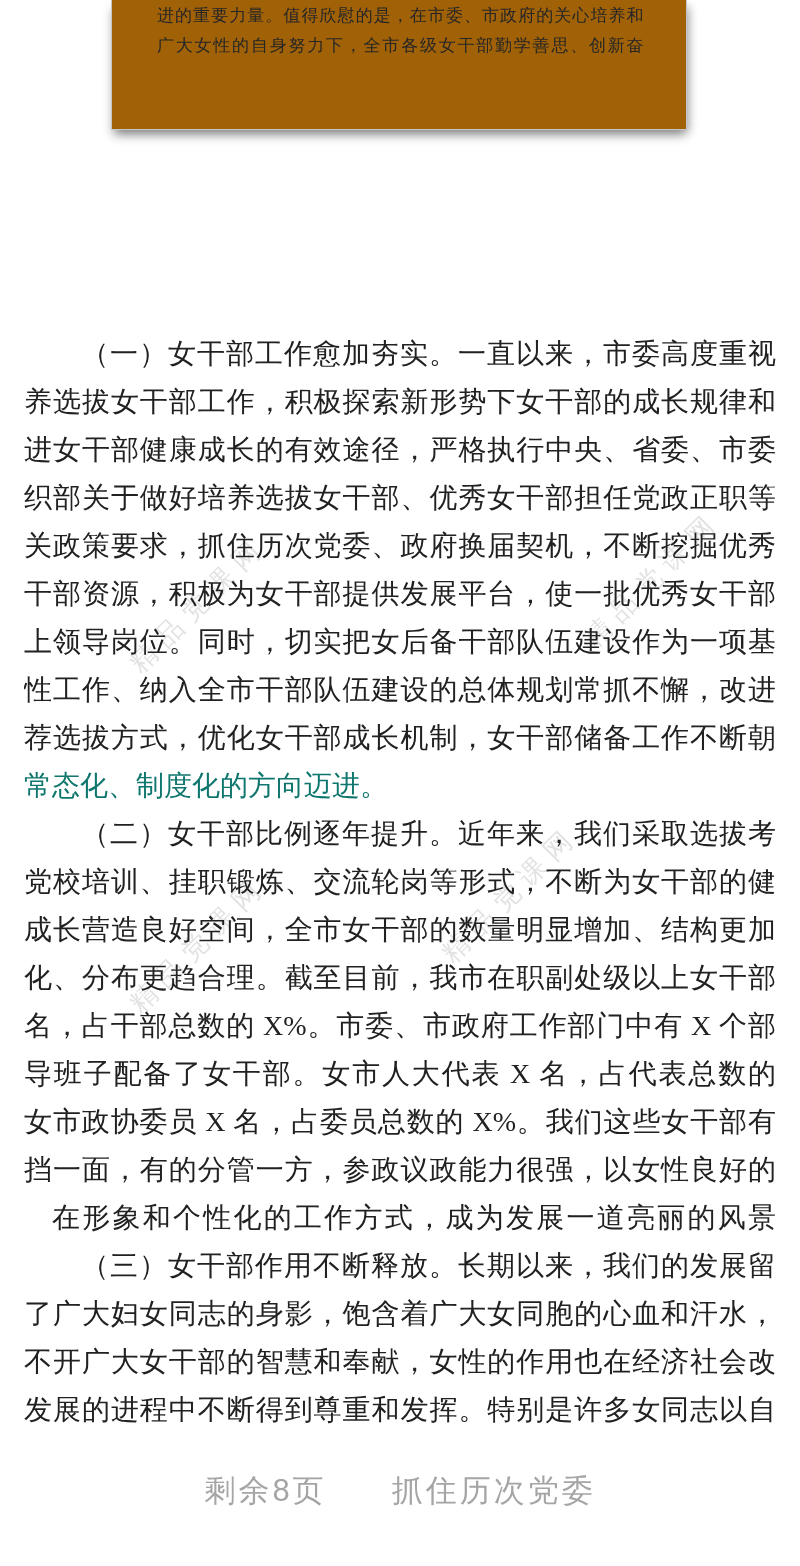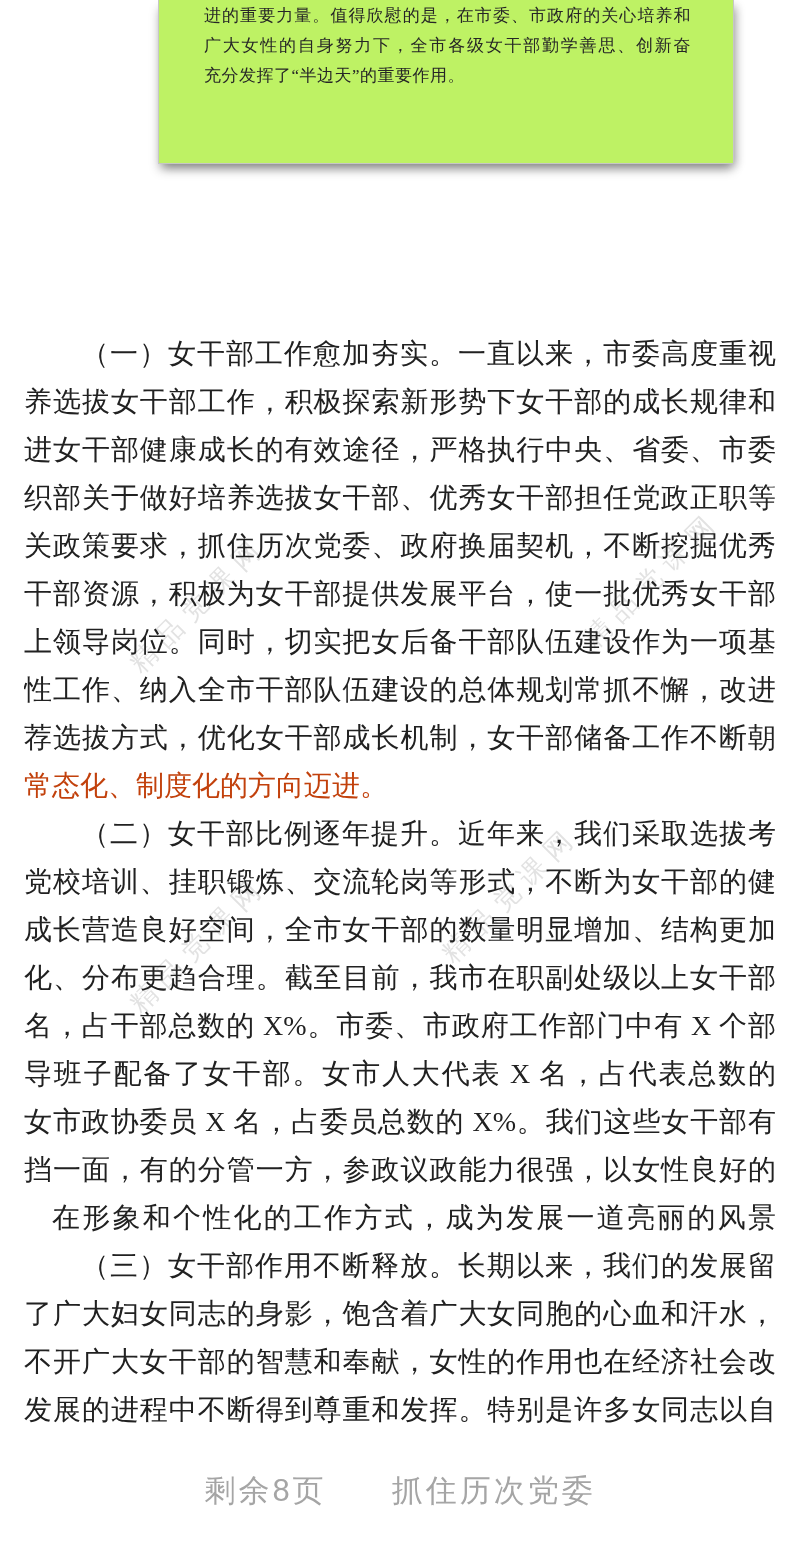--- a/index.html
+++ b/index.html
@@ -9,27 +9,26 @@
     height:1566px;
     background:#ffffff;
     overflow:hidden;
     font-family:"Liberation Serif","DejaVu Serif",serif;
   }
 
   
   .preview-card{
     position:absolute;
     left:111px; top:0;
-    width:576px; height:164px;
-    background:#bef264;
+    width:576px; height:130px;
+    background:#a16207;
     border:1px solid #c6c6c6;
     border-top:none;
     box-shadow:0 7px 10px -2px rgba(0,0,0,0.38), 5px 4px 9px -2px rgba(0,0,0,0.20);
     box-sizing:border-box;
-    margin-left:47px;
   }
   .card-text{ padding:1px 42px 0 45px; }
   .card-text .line{
     font-size:17px;
     line-height:30px;
     height:30px;
     color:#262626;
     letter-spacing:0.5px;
   }
 
@@ -94,36 +93,35 @@
 
   <span class="wm wm-a" style="color: rgb(204, 204, 204);">精品党课网</span>
   <span class="wm wm-b" style="color: rgb(204, 204, 204);">精品党课网</span>
   <span class="wm wm-c" style="color: rgb(204, 204, 204);">精品党课网</span>
   <span class="wm wm-d" style="color: rgb(204, 204, 204);">精品党课网</span>
 
   <div class="preview-card">
     <div class="card-text">
         <div class="line">进的重要力量。值得欣慰的是，在市委、市政府的关心培养和</div>
         <div class="line">广大女性的自身努力下，全市各级女干部勤学善思、创新奋进，</div>
-        <div class="line end">充分发挥了“半边天”的重要作用。</div>
       </div>
   </div>
 
   <div class="doc-body">
     <div>
         <div class="line indent" style="color: rgb(33, 33, 33);">（一）女干部工作愈加夯实。一直以来，市委高度重视培</div>
         <div class="line" style="color: rgb(33, 33, 33);">养选拔女干部工作，积极探索新形势下女干部的成长规律和促</div>
         <div class="line" style="color: rgb(33, 33, 33);">进女干部健康成长的有效途径，严格执行中央、省委、市委组</div>
         <div class="line" style="color: rgb(33, 33, 33);">织部关于做好培养选拔女干部、优秀女干部担任党政正职等相</div>
         <div class="line" style="color: rgb(33, 33, 33);">关政策要求，抓住历次党委、政府换届契机，不断挖掘优秀女</div>
         <div class="line" style="color: rgb(33, 33, 33);">干部资源，积极为女干部提供发展平台，使一批优秀女干部走</div>
         <div class="line" style="color: rgb(33, 33, 33);">上领导岗位。同时，切实把女后备干部队伍建设作为一项基础</div>
         <div class="line" style="color: rgb(33, 33, 33);">性工作、纳入全市干部队伍建设的总体规划常抓不懈，改进推</div>
         <div class="line" style="color: rgb(33, 33, 33);">荐选拔方式，优化女干部成长机制，女干部储备工作不断朝着</div>
-        <div class="line end" style="color: #c2410c;">常态化、制度化的方向迈进。</div>
+        <div class="line end" style="color: #0f766e;">常态化、制度化的方向迈进。</div>
       </div>
     <div>
         <div class="line indent" style="color: rgb(33, 33, 33);">（二）女干部比例逐年提升。近年来，我们采取选拔考试、</div>
         <div class="line" style="color: rgb(33, 33, 33);">党校培训、挂职锻炼、交流轮岗等形式，不断为女干部的健康</div>
         <div class="line" style="color: rgb(33, 33, 33);">成长营造良好空间，全市女干部的数量明显增加、结构更加优</div>
         <div class="line" style="color: rgb(33, 33, 33);">化、分布更趋合理。截至目前，我市在职副处级以上女干部 X</div>
         <div class="line" style="color: rgb(33, 33, 33);">名，占干部总数的 X%。市委、市政府工作部门中有 X 个部门领</div>
         <div class="line" style="color: rgb(33, 33, 33);">导班子配备了女干部。女市人大代表 X 名，占代表总数的 X%；</div>
         <div class="line" style="color: rgb(33, 33, 33);">女市政协委员 X 名，占委员总数的 X%。我们这些女干部有的独</div>
         <div class="line" style="color: rgb(33, 33, 33);">挡一面，有的分管一方，参政议政能力很强，以女性良好的外</div>

